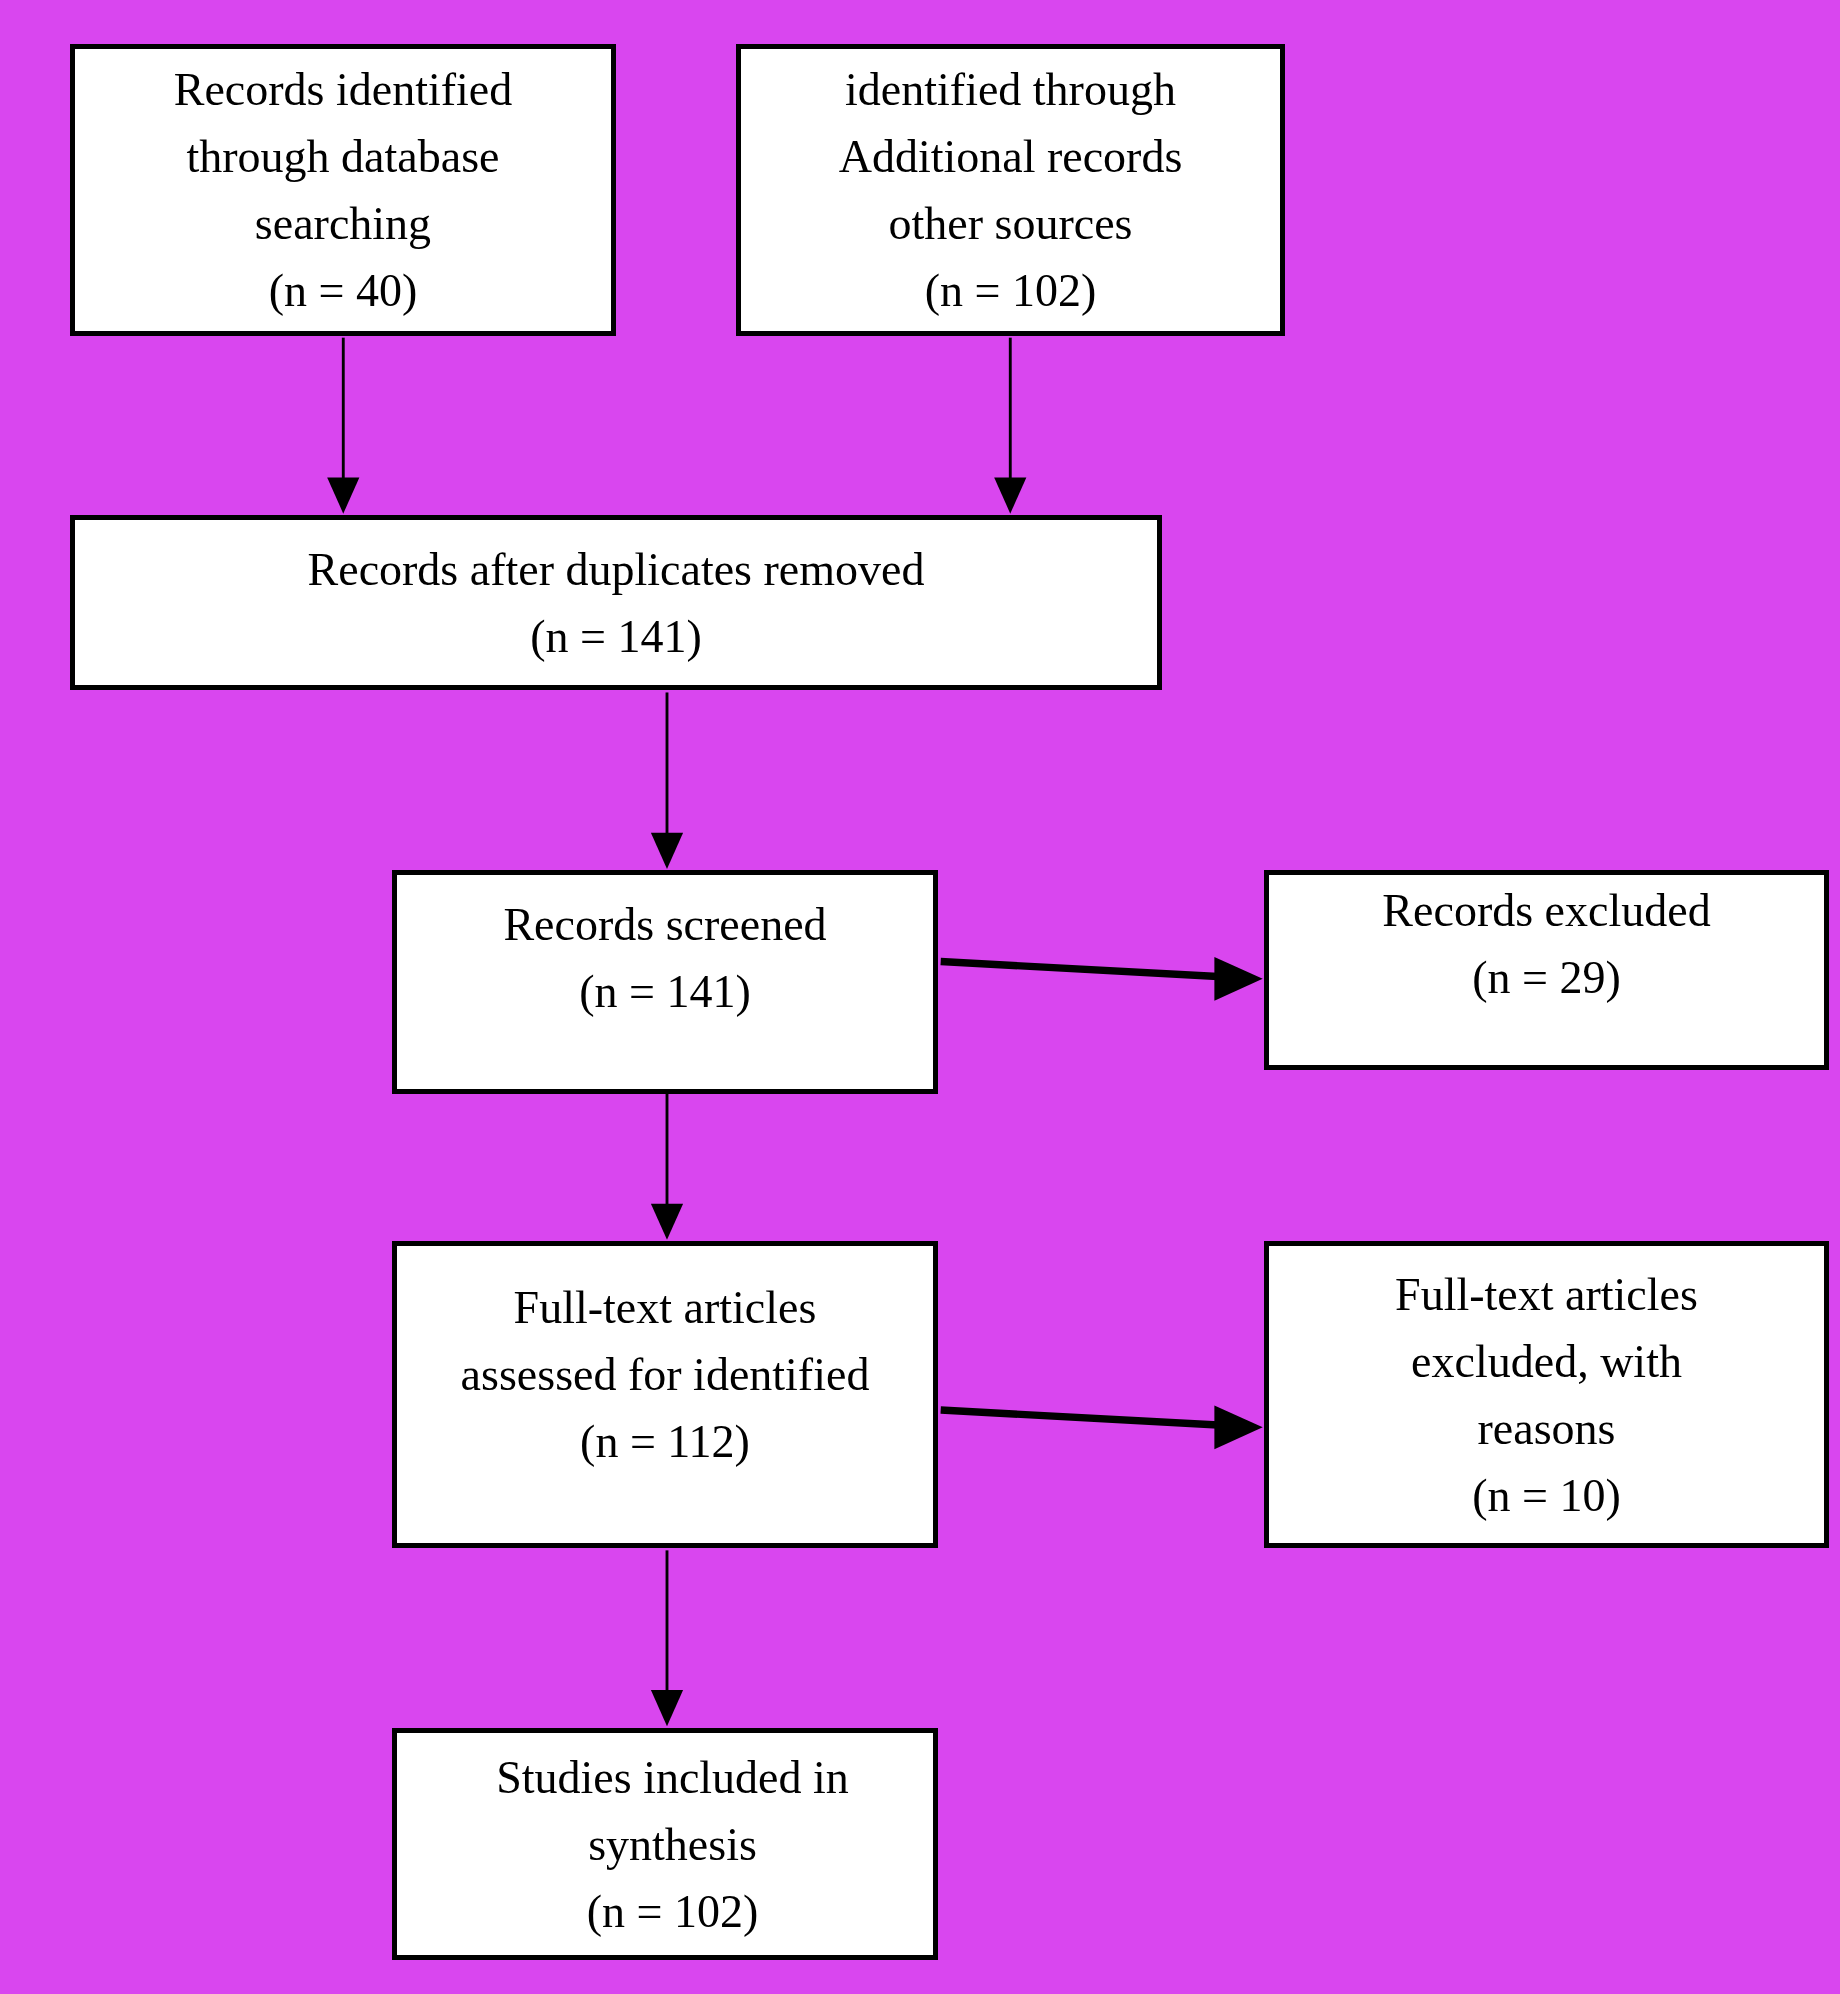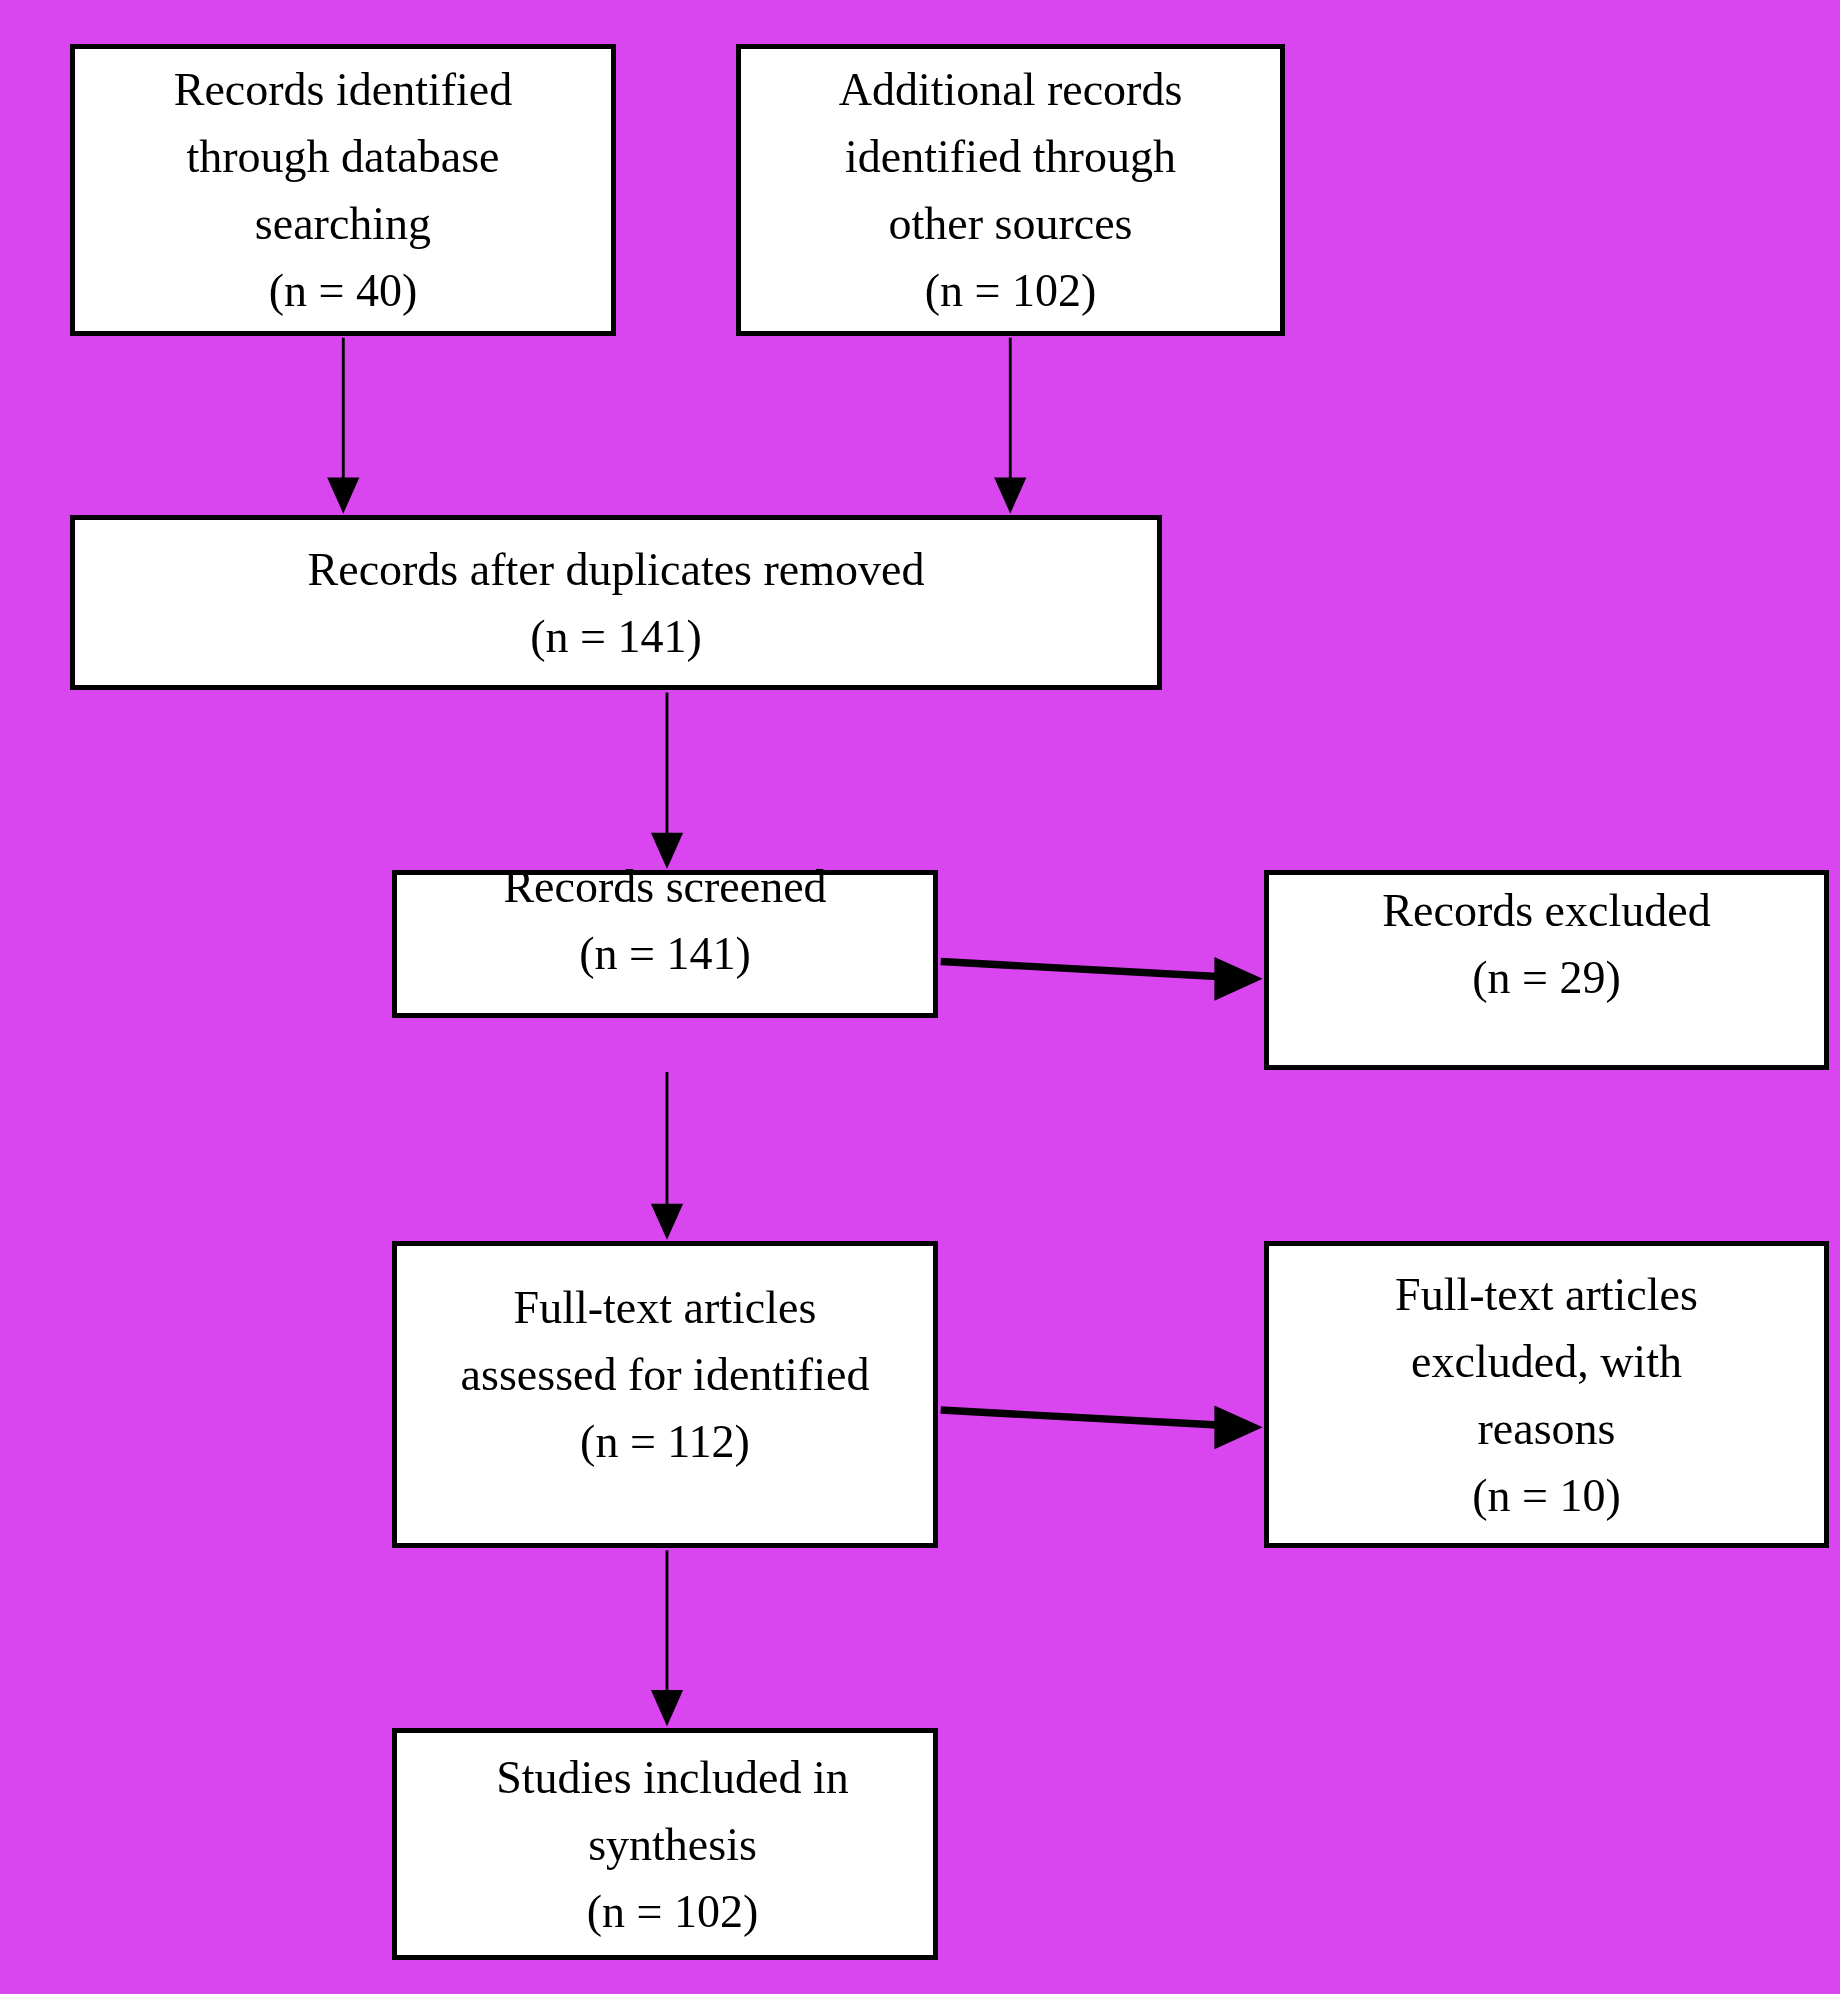--- a/index.html
+++ b/index.html
@@ -36,21 +36,21 @@
     line-height: 67px;
   }
   .flow-box .line {
     display: block;
     white-space: nowrap;
   }
   
   .b-identified-db   { left: 70px;  top: 44px;   width: 546px;  height: 292px; }
   .b-additional      { left: 736px; top: 44px;   width: 549px;  height: 292px; }
   .b-dedup           { left: 70px;  top: 515px;  width: 1092px; height: 175px; }
-  .b-screened        { left: 392px;  top: 870px; width: 546px;  height: 148px; padding-bottom: 48px; }
+  .b-screened        { left: 392px;  top: 870px; width: 546px;  height: 224px; padding-bottom: 48px; }
   .b-excluded        { left: 1264px; top: 870px; width: 565px;  height: 200px; padding-bottom: 52px; }
   .b-fulltext        { left: 392px;  top: 1241px; width: 546px;  height: 307px; padding-bottom: 40px; }
   .b-ft-excluded     { left: 1264px; top: 1241px; width: 565px;  height: 307px; }
   .b-included        { left: 392px;  top: 1728px; width: 546px;  height: 232px; padding-left: 15px; }
 </style>
 </head>
 <body>
 
 <div class="canvas">
 
@@ -93,22 +93,22 @@
   </svg>
 
   <div class="flow-box b-identified-db">
     <span class="line">Records identified</span>
     <span class="line">through database</span>
     <span class="line">searching</span>
     <span class="line">(n = 40)</span>
   </div>
 
   <div class="flow-box b-additional">
+    <span class="line">identified through</span>
     <span class="line">Additional records</span>
-    <span class="line">identified through</span>
     <span class="line">other sources</span>
     <span class="line">(n = 102)</span>
   </div>
 
   <div class="flow-box b-dedup">
     <span class="line">Records after duplicates removed</span>
     <span class="line">(n = 141)</span>
   </div>
 
   <div class="flow-box b-screened">

